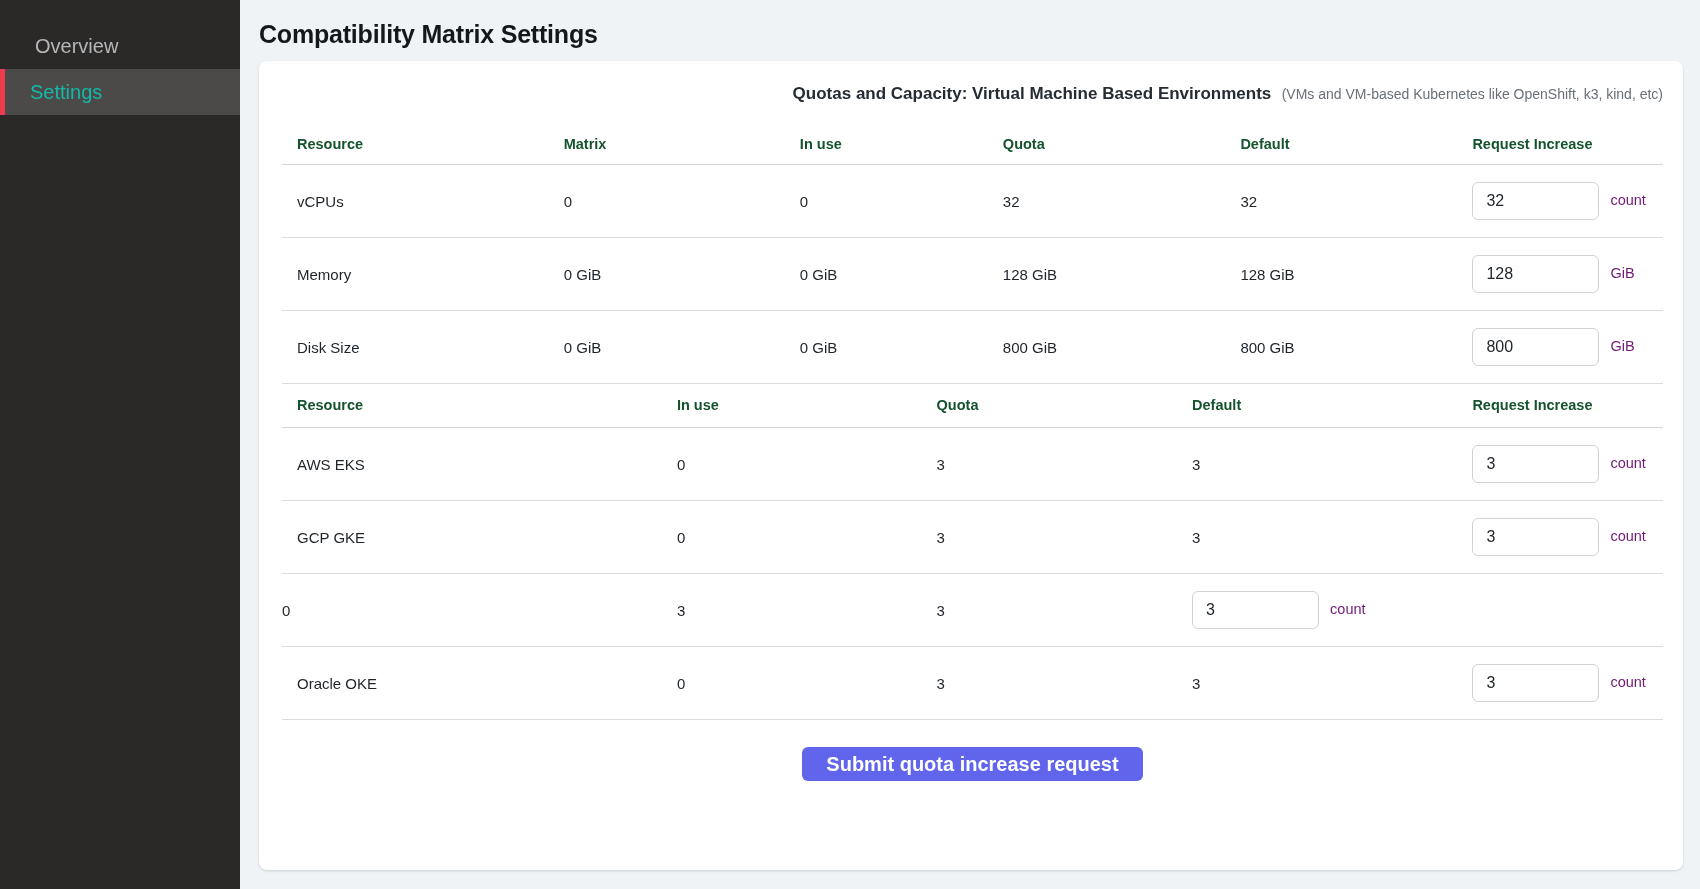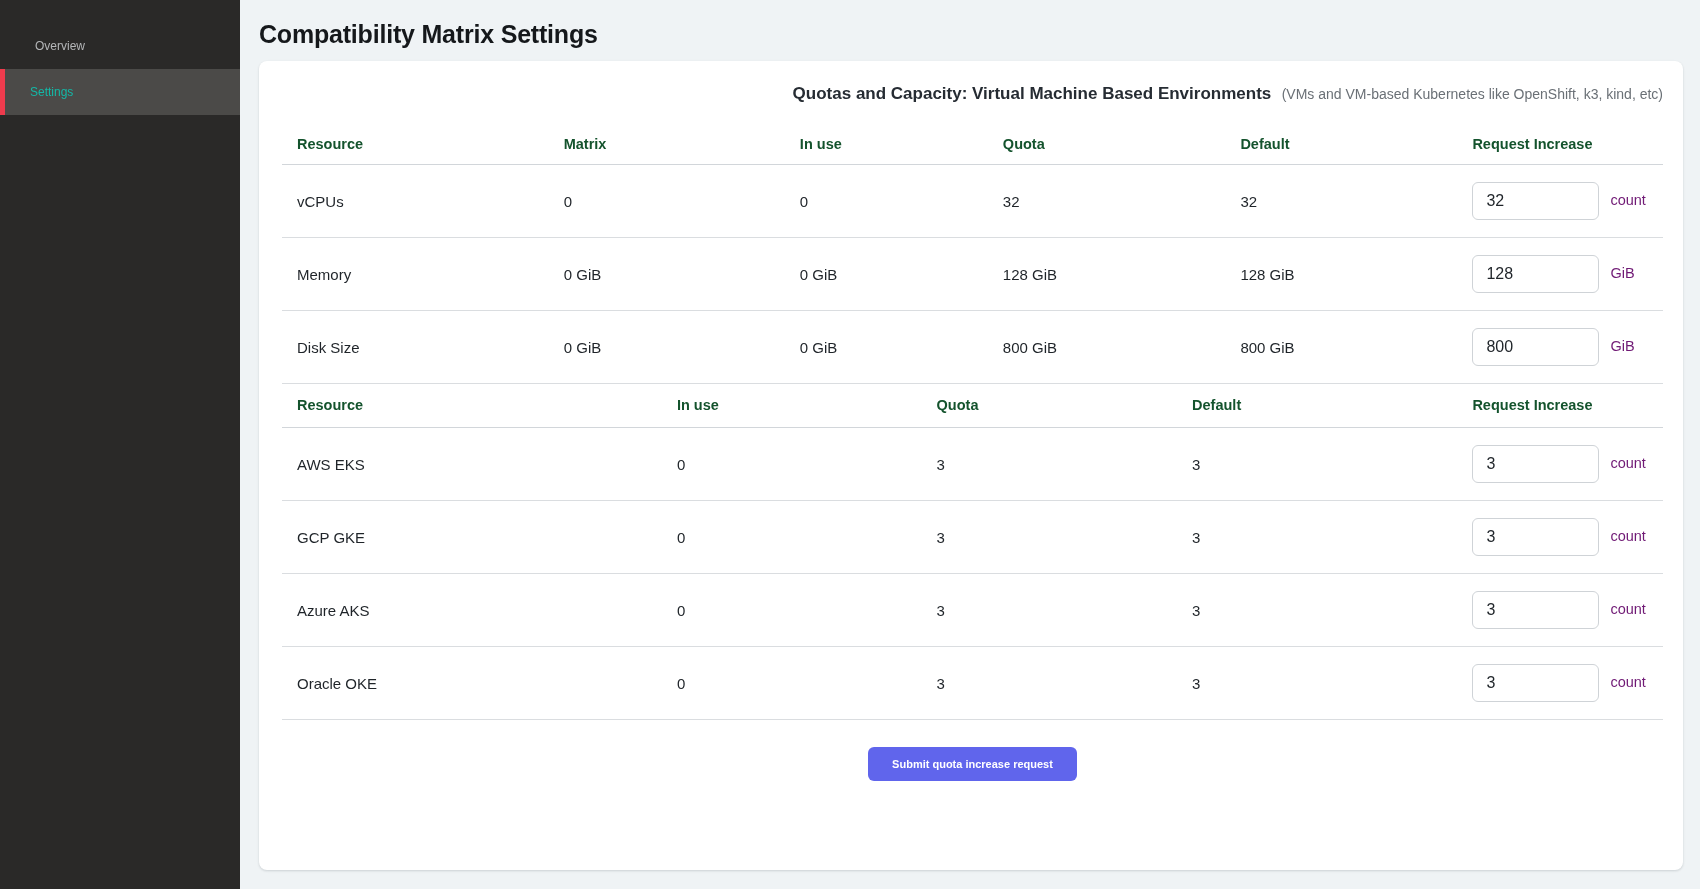--- a/index.html
+++ b/index.html
@@ -15,21 +15,21 @@
   
   .sidebar {
     width: 240px; min-width: 240px; height: 100%;
     background: #2a2928;
     padding-top: 23px;
   }
   .side-item {
     height: 46px;
     display: flex; align-items: center;
     padding-left: 30px;
-    font-size: 12px;
+    font-size: 20px;
     color: #b4b6b8;
     border-left: 5px solid transparent;
     cursor: pointer;
     text-align: right;
   }
   .side-item.active {
     background: #4b4a48;
     color: #14b8a6;
     border-left-color: #ee3b4d;
     padding-left: 25px;
@@ -85,21 +85,21 @@
   .unit { font-size: 14.5px; color: #701a75; margin-left: 11px; transform: translateY(-5px); margin-top: 8px; }
 
   .footer { text-align: center; padding: 27px 0 20px 0; }
   .submit-btn {
     height: 34px;
     padding: 0 24px;
     border: none; border-radius: 6px;
     background: #6065ec;
     color: #ffffff;
     font-family: "Liberation Sans", "DejaVu Sans", sans-serif;
-    font-size: 11px; font-weight: 700;
+    font-size: 20px; font-weight: 700;
     cursor: pointer;
   }
 </style>
 </head>
 <body>
 
 <div class="app">
 
   <aside class="sidebar">
     <div class="side-item">
@@ -193,21 +193,20 @@
           <span>0</span>
           <span>3</span>
           <span>3</span>
           <span class="req-cell">
             <input class="qty-input" value="3" style="">
             <span class="unit">count</span>
           </span>
         </div>
 
         <div class="grid t2 trow">
-          <span class="cell-first">Azure AKS</span>
           <span>0</span>
           <span>3</span>
           <span>3</span>
           <span class="req-cell">
             <input class="qty-input" value="3" style="">
             <span class="unit">count</span>
           </span>
         </div>
 
         <div class="grid t2 trow">

